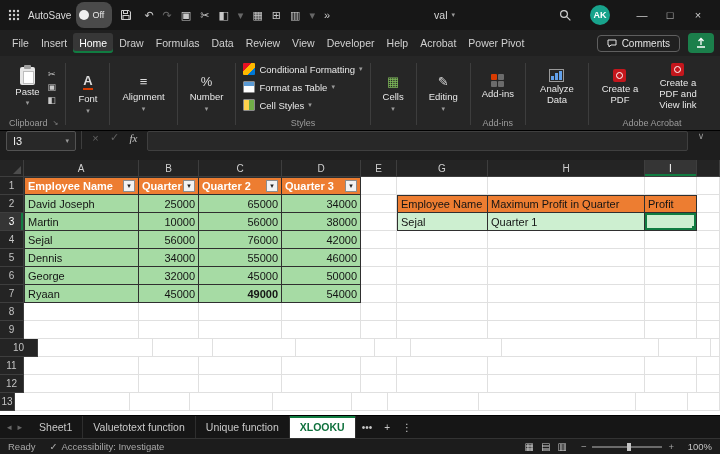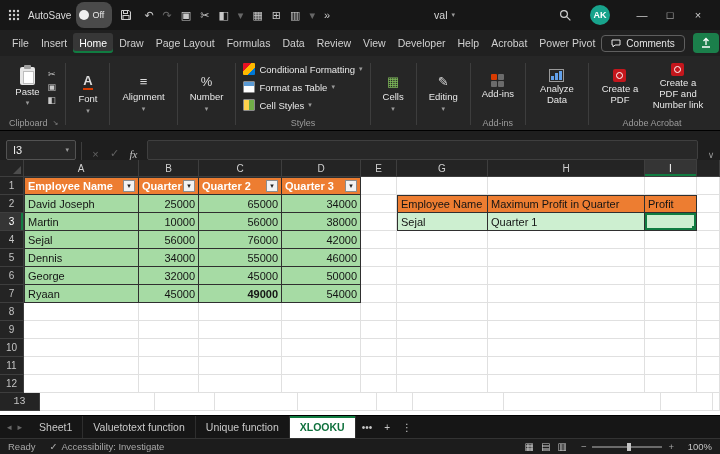--- a/index.html
+++ b/index.html
@@ -58,21 +58,21 @@
   .ico-cs{width:12px;height:12px;background:linear-gradient(90deg,#ffd34d 0 50%,#70ad47 50%);border:1px solid #8a8a8a;border-radius:1px}
   .ai{display:grid;grid-template-columns:6px 6px;grid-template-rows:6px 6px;gap:1px}
   .ai span{background:#6b6b6b;border-radius:1px}
   .ai span:first-child{background:#d83b01}
   .an{width:15px;height:13px;border:1px solid #9a9a9a;display:flex;align-items:flex-end;gap:1px;padding:1px}
   .an span{width:3px;background:#62a0ea}
   .pdf{width:13px;height:13px;background:#c4161c;border-radius:2px;position:relative}
   .pdf::after{content:"";position:absolute;inset:3px;border:1.5px solid #fff;border-radius:50%}
 
   
-  .formulabar{height:30px;flex:0 0 30px;background:#1e1e1e;border-top:1px solid #000;display:flex;align-items:flex-end;gap:5px;padding:0 1px 0 6px}
+  .formulabar{height:30px;flex:0 0 30px;background:#1e1e1e;border-top:1px solid #000;display:flex;align-items:flex-start;gap:5px;padding:0 11px 0 6px}
   .name-box{width:70px;height:20px;background:#282828;border:1px solid #525252;border-radius:2px;display:flex;align-items:center;
     justify-content:space-between;padding:0 6px;font-size:11px;color:#eee}
   .fb-sep{width:1px;height:18px;background:#3d3d3d}
   .fb-strip{display:flex;align-items:center;gap:2px}
   .fb-ico{width:17px;text-align:center;color:#9a9a9a;font-size:11px}
   .fb-ico.dim{opacity:.55}
   .fb-ico[data-name="insert-function-icon"]{font-style:italic;font-family:"Liberation Serif",serif;color:#c2c2c2}
   .fb-input{flex:1;height:20px;background:#282828;border:1px solid #3f3f3f;border-radius:2px;font-size:11px;color:#fff;display:flex;align-items:center;padding:0 4px}
   .fb-expand{width:16px;text-align:center;font-size:9px;color:#9a9a9a}
 
@@ -183,21 +183,20 @@
         <span class="win-btn" data-name="close-button">×</span>
       </div>
   </div>
 
   <div class="menubar" data-name="ribbon-tab-bar">
     <div id="menuTabs" class="menu-tabs" data-name="ribbon-tabs">
         <div class="menu-tab" data-name="ribbon-tab-file">File</div>
         <div class="menu-tab" data-name="ribbon-tab-insert">Insert</div>
         <div class="menu-tab active" data-name="ribbon-tab-home">Home</div>
         <div class="menu-tab" data-name="ribbon-tab-draw">Draw</div>
-        <div class="menu-tab" data-name="ribbon-tab-page-layout">Page Layout</div>
         <div class="menu-tab" data-name="ribbon-tab-formulas">Formulas</div>
         <div class="menu-tab" data-name="ribbon-tab-data">Data</div>
         <div class="menu-tab" data-name="ribbon-tab-review">Review</div>
         <div class="menu-tab" data-name="ribbon-tab-view">View</div>
         <div class="menu-tab" data-name="ribbon-tab-developer">Developer</div>
         <div class="menu-tab" data-name="ribbon-tab-help">Help</div>
         <div class="menu-tab" data-name="ribbon-tab-acrobat">Acrobat</div>
         <div class="menu-tab" data-name="ribbon-tab-power-pivot">Power Pivot</div>
       </div>
     <div class="menu-right" data-name="menu-right">
@@ -339,21 +338,21 @@
     <div class="rdiv" data-name="group-divider"></div>
 
     <div class="rgroup" data-name="adobe-acrobat-group">
       <div class="rg-content">
         <div class="bigbtn" style="width:48px" data-name="create-pdf-button">
           <span class="pdf" data-name="pdf-icon"></span>
           <span data-name="create-pdf-label">Create a PDF</span>
         </div>
         <div class="bigbtn" style="width:60px" data-name="create-pdf-share-button">
           <span class="pdf" data-name="pdf-share-icon"></span>
-          <span data-name="create-pdf-share-label">Create a PDF and Number link</span>
+          <span data-name="create-pdf-share-label">Create a PDF and View link</span>
         </div>
       </div>
       <div class="glabel">
           <span data-name="adobe-group-label">Adobe Acrobat</span>
         </div>
     </div>
   </div>
 
   <div class="formulabar" data-name="formula-bar">
     <div class="name-box" data-name="name-box">
@@ -560,21 +559,21 @@
           <div class="cell" data-name="cell-B9" style="width: 60px;"></div>
           <div class="cell" data-name="cell-C9" style="width: 83px;"></div>
           <div class="cell" data-name="cell-D9" style="width: 79px;"></div>
           <div class="cell" data-name="cell-E9" style="width: 36px;"></div>
           <div class="cell" data-name="cell-G9" style="width: 91px;"></div>
           <div class="cell" data-name="cell-H9" style="width: 157px;"></div>
           <div class="cell" data-name="cell-I9" style="width: 52px;"></div>
           <div class="cell" data-name="cell-partial" style="flex: 1 1 0%;"></div>
         </div>
         <div class="grow" data-name="grid-row-10">
-          <div class="row-h" data-name="row-header-10" style="width: 24px;">10</div>
+          <div class="row-h" data-name="row-header-10" style="width: 38px;">10</div>
           <div class="cell" data-name="cell-A10" style="width: 115px;"></div>
           <div class="cell" data-name="cell-B10" style="width: 60px;"></div>
           <div class="cell" data-name="cell-C10" style="width: 83px;"></div>
           <div class="cell" data-name="cell-D10" style="width: 79px;"></div>
           <div class="cell" data-name="cell-E10" style="width: 36px;"></div>
           <div class="cell" data-name="cell-G10" style="width: 91px;"></div>
           <div class="cell" data-name="cell-H10" style="width: 157px;"></div>
           <div class="cell" data-name="cell-I10" style="width: 52px;"></div>
           <div class="cell" data-name="cell-partial" style="flex: 1 1 0%;"></div>
         </div>
@@ -596,21 +595,21 @@
           <div class="cell" data-name="cell-B12" style="width: 60px;"></div>
           <div class="cell" data-name="cell-C12" style="width: 83px;"></div>
           <div class="cell" data-name="cell-D12" style="width: 79px;"></div>
           <div class="cell" data-name="cell-E12" style="width: 36px;"></div>
           <div class="cell" data-name="cell-G12" style="width: 91px;"></div>
           <div class="cell" data-name="cell-H12" style="width: 157px;"></div>
           <div class="cell" data-name="cell-I12" style="width: 52px;"></div>
           <div class="cell" data-name="cell-partial" style="flex: 1 1 0%;"></div>
         </div>
         <div class="grow" data-name="grid-row-13">
-          <div class="row-h" data-name="row-header-13" style="width: 40px; font-family: Liberation Mono, monospace;">13</div>
+          <div class="row-h" data-name="row-header-13" style="width: 15px;">13</div>
           <div class="cell" data-name="cell-A13" style="width: 115px;"></div>
           <div class="cell" data-name="cell-B13" style="width: 60px;"></div>
           <div class="cell" data-name="cell-C13" style="width: 83px;"></div>
           <div class="cell" data-name="cell-D13" style="width: 79px;"></div>
           <div class="cell" data-name="cell-E13" style="width: 36px;"></div>
           <div class="cell" data-name="cell-G13" style="width: 91px;"></div>
           <div class="cell" data-name="cell-H13" style="width: 157px;"></div>
           <div class="cell" data-name="cell-I13" style="width: 52px;"></div>
           <div class="cell" data-name="cell-partial" style="flex: 1 1 0%;"></div>
         </div>

